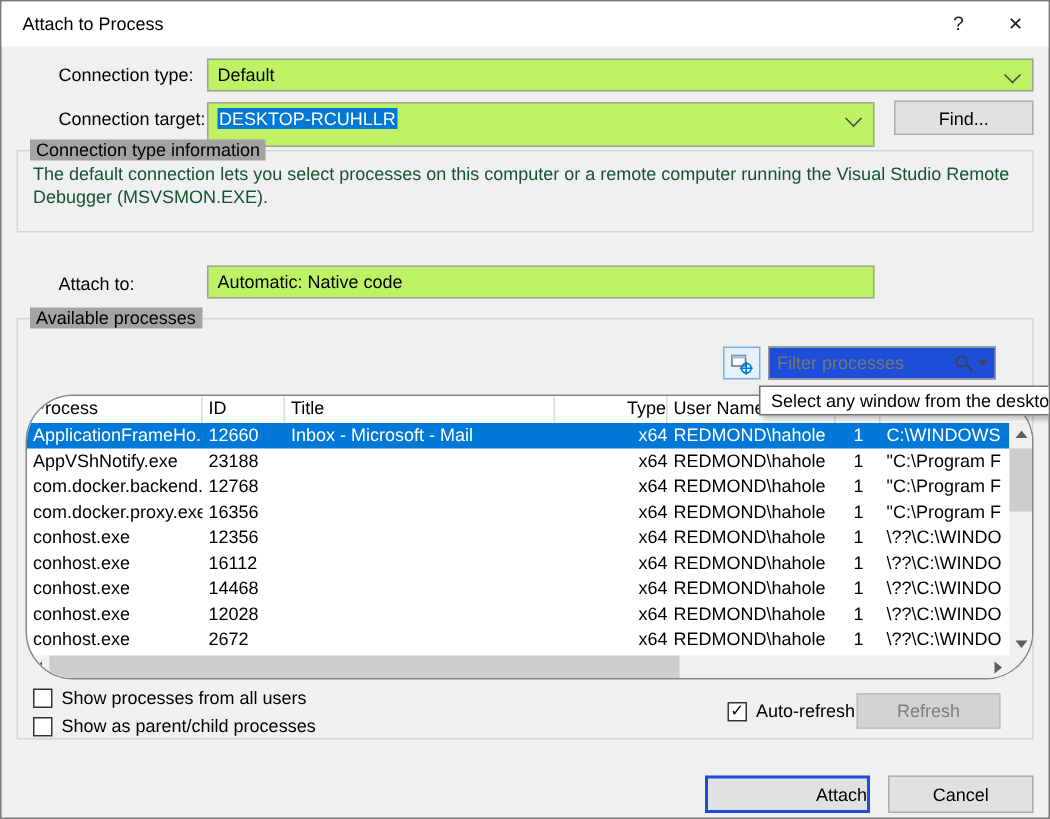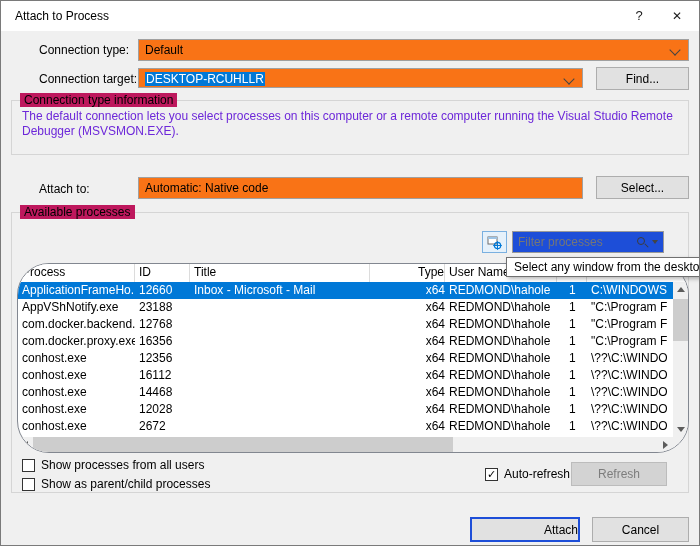--- a/index.html
+++ b/index.html
@@ -23,21 +23,21 @@
   
   .titlebar { left:0; top:0; right:0; height:30px; background:#fff; }
   .title { left:14px; top:0; line-height:30px; }
   .tb-btn { top:0; height:30px; width:32px; text-align:center; line-height:30px; color:#1b1b1b; cursor:default; }
   .help-btn { right:44px; font-size:13px; }
   .close-btn { right:6px; font-size:12px; }
 
   
   .lbl { color:#000;margin-left:16px; }
   .field {
-    background:#f97316;
+    background:#bef264;
     border:1px solid #a0a0a0;
     line-height:20px;
     padding-left:6px;
     overflow:hidden;
     white-space:nowrap;
   }
   .chevron-down {
     position:absolute; right:9px; top:6px;
     width:7px; height:7px;
     border-right:1px solid #444; border-bottom:1px solid #444;
@@ -50,23 +50,23 @@
     border:1px solid #adadad;
     display:flex; align-items:center; justify-content:center;
     cursor:default;
   }
   .btn.default { border:2px solid #1d4ed8;justify-content:flex-end; }
   .btn.disabled { background:#d3d3d3; border-color:#bcbcbc; color:#7d7d7d; }
 
   .groupbox { border:1px solid #d5d5d5; }
   .group-label {
     position:absolute; top:-8px; left:8px;
-    background:#be185d; padding:0 4px; white-space:nowrap;
-  }
-  .info-text { line-height:15px; color:#6d28d9; }
+    background:#a3a3a3; padding:0 4px; white-space:nowrap;
+  }
+  .info-text { line-height:15px; color:#14532d; }
 
   
   .picker-btn {
     background:#e5f1fb; border:1px solid #7ab0e0;
     display:flex; align-items:center; justify-content:center;
   }
   .filter-box { background:#1d4ed8; border:1px solid #999; display:flex; align-items:center; }
   .filter-box input {
     flex:1; border:none; outline:none; background:transparent;
     font:12px "Liberation Sans", sans-serif; padding-left:5px; min-width:0;
@@ -155,39 +155,36 @@
     </div>
   </div>
 
   <div class="abs lbl" style="left:22px; top:42px;">Connection type:</div>
   <div class="abs field" style="left:137px; top:38px; width:551px; height:22px;">
     <span>Default</span>
     <span class="chevron-down"></span>
   </div>
 
   <div class="abs lbl" style="left:22px; top:71px;">Connection target:</div>
-  <div class="abs field" style="left:137px; top:67px; width:445px; height:20px;">
+  <div class="abs field" style="left:137px; top:67px; width:445px; height:30px;">
     <span class="sel-text">DESKTOP-RCUHLLR</span>
     <span class="chevron-down"></span>
   </div>
   <div class="abs btn" style="left:595px; top:66px; width:93px; height:23px;">
     <span>Find...</span>
   </div>
 
   <div class="abs groupbox" style="left:10px; top:99px; width:678px; height:55px;">
     <span class="group-label">Connection type information</span>
   </div>
   <div class="abs info-text" style="left:21px; top:108px; width:652px;">The default connection lets you select processes on this computer or a remote computer running the Visual Studio Remote Debugger (MSVSMON.EXE).</div>
 
   <div class="abs lbl" style="left:22px; top:181px;">Attach to:</div>
   <div class="abs field" style="left:137px; top:176px; width:445px; height:22px;">
     <span>Automatic: Native code</span>
-  </div>
-  <div class="abs btn" style="left:595px; top:175px; width:93px; height:23px;">
-    <span>Select...</span>
   </div>
 
   <div class="abs groupbox" style="left:10px; top:211px; width:678px; height:281px;">
     <span class="group-label">Available processes</span>
   </div>
 
   <div class="abs picker-btn" style="left:481px; top:230px; width:25px; height:22px;">
     <svg width="15" height="15" viewBox="0 0 15 15">
       <rect x="1" y="2" width="9" height="7" fill="#fff" stroke="#6d6d6d" stroke-width="1"></rect>
       <rect x="1" y="2" width="9" height="2" fill="#9cc3e5"></rect>

